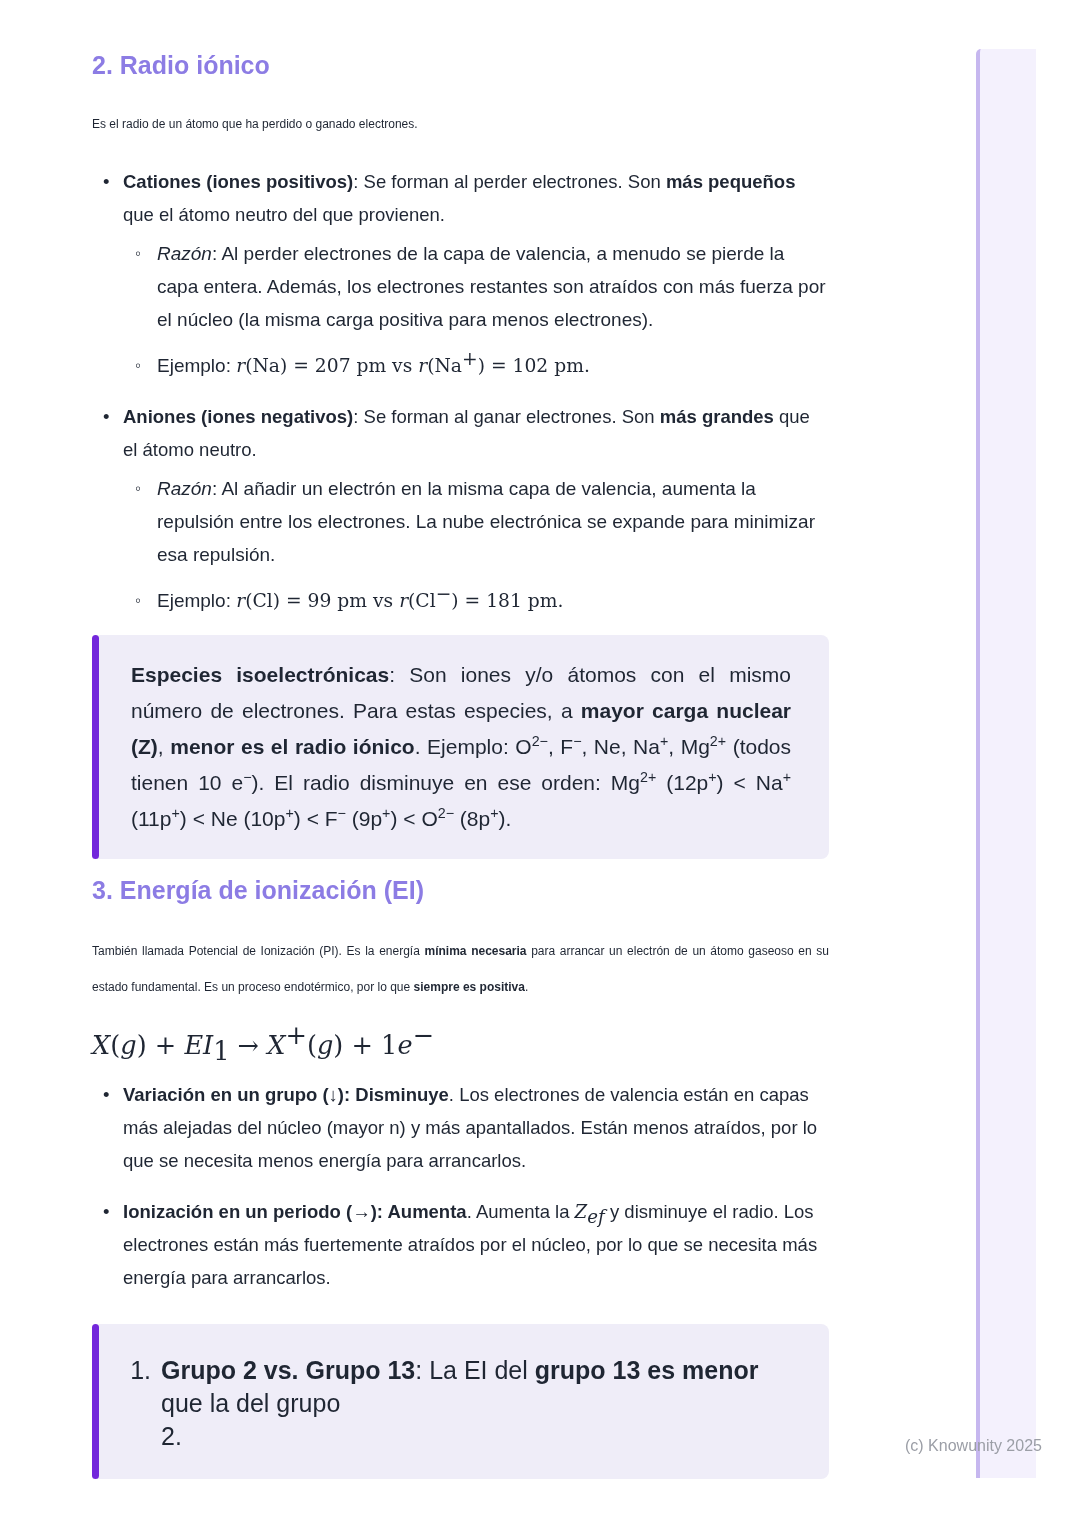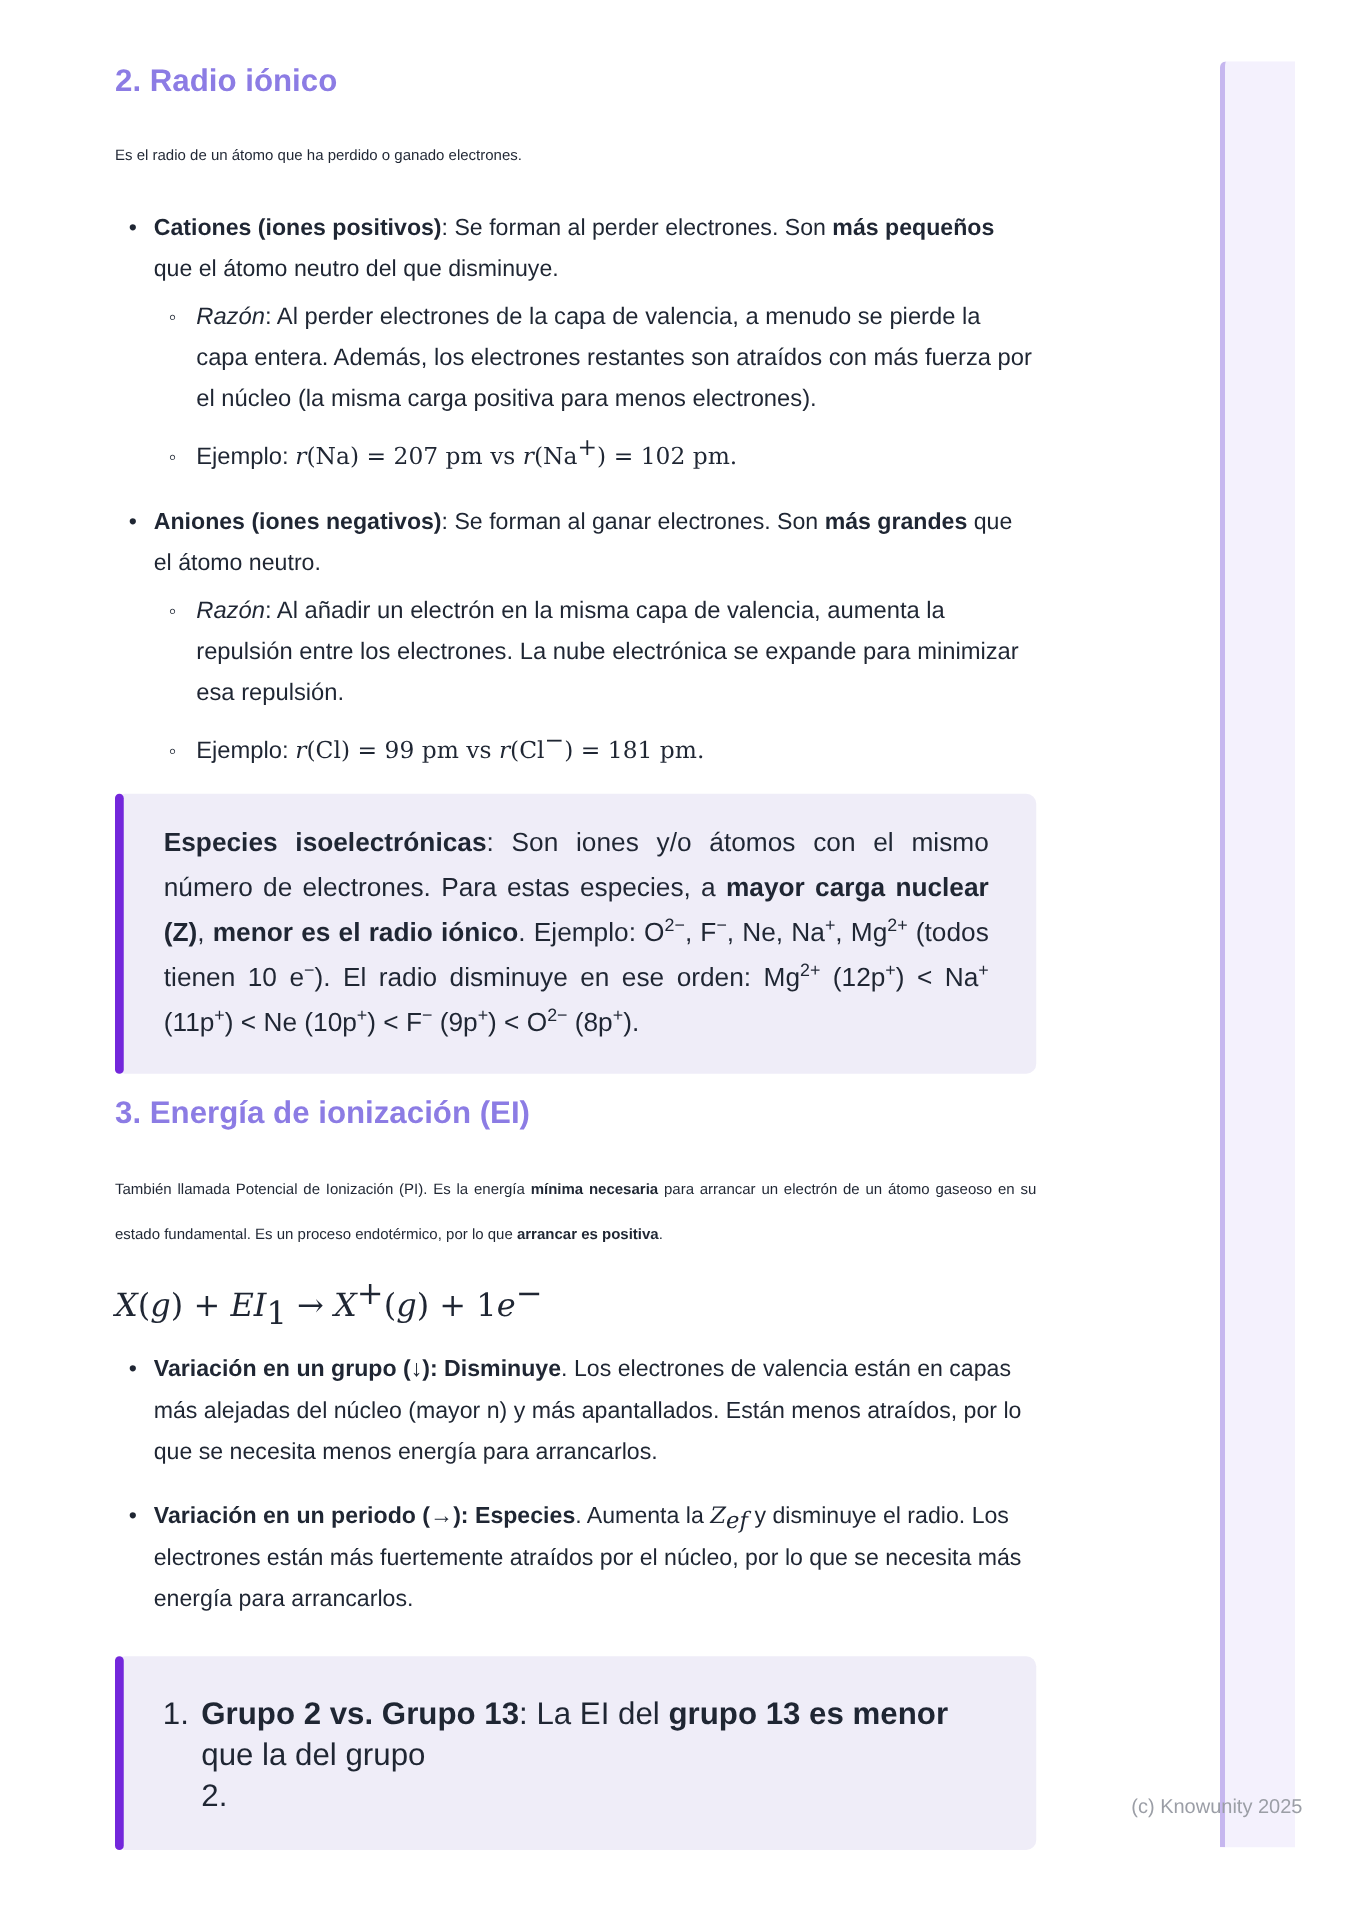--- a/index.html
+++ b/index.html
@@ -53,21 +53,21 @@
 <body>
 
 <div class="content">
 
   <h2>2. Radio iónico</h2>
 
   <p class="para">Es el radio de un átomo que ha perdido o ganado electrones.</p>
 
   <ul class="l1">
     <li class="li1">
-      <span><span class="sg-b">Cationes (iones positivos)</span><span>: Se forman al perder electrones. Son </span><span class="sg-b">más pequeños</span><span> que el átomo neutro del que disminuye.</span></span>
+      <span><span class="sg-b">Cationes (iones positivos)</span><span>: Se forman al perder electrones. Son </span><span class="sg-b">más pequeños</span><span> que el átomo neutro del que provienen.</span></span>
       <ul class="l2">
         <li class="li2">
           <span><span class="sg-i">Razón</span><span>: Al perder electrones de la capa de valencia, a menudo se pierde la capa entera. Además, los electrones restantes son atraídos con más fuerza por el núcleo (la misma carga positiva para menos electrones).</span></span>
         </li>
         <li class="li2 ejemplo">
           <span><span>Ejemplo: </span><span class="sg-m sg-i">r</span><span class="sg-m">(Na) = 207 pm vs </span><span class="sg-m sg-i">r</span><span class="sg-m">(Na</span><sup class="sg-m">+</sup><span class="sg-m">) = 102 pm.</span></span>
         </li>
       </ul>
     </li>
     <li class="li1">
@@ -83,30 +83,30 @@
     </li>
   </ul>
 
   <div class="callout">
     <div class="bar"></div>
     <p class="callout-text"><span class="sg-b">Especies isoelectrónicas</span><span>: Son iones y/o átomos con el mismo número de electrones. Para estas especies, a </span><span class="sg-b">mayor carga nuclear (Z)</span><span>, </span><span class="sg-b">menor es el radio iónico</span><span>. Ejemplo: O</span><sup>2−</sup><span>, F</span><sup>−</sup><span>, Ne, Na</span><sup>+</sup><span>, Mg</span><sup>2+</sup><span> (todos tienen 10 e</span><sup>−</sup><span>). El radio disminuye en ese orden: Mg</span><sup>2+</sup><span> (12p</span><sup>+</sup><span>) &lt; Na</span><sup>+</sup><span> (11p</span><sup>+</sup><span>) &lt; Ne (10p</span><sup>+</sup><span>) &lt; F</span><sup>−</sup><span> (9p</span><sup>+</sup><span>) &lt; O</span><sup>2−</sup><span> (8p</span><sup>+</sup><span>).</span></p>
   </div>
 
   <h2 class="second">3. Energía de ionización (EI)</h2>
 
-  <p class="para justify"><span>También llamada Potencial de Ionización (PI). Es la energía </span><span class="sg-b">mínima necesaria</span><span> para arrancar un electrón de un átomo gaseoso en su estado fundamental. Es un proceso endotérmico, por lo que </span><span class="sg-b">arrancar es positiva</span><span>.</span></p>
+  <p class="para justify"><span>También llamada Potencial de Ionización (PI). Es la energía </span><span class="sg-b">mínima necesaria</span><span> para arrancar un electrón de un átomo gaseoso en su estado fundamental. Es un proceso endotérmico, por lo que </span><span class="sg-b">siempre es positiva</span><span>.</span></p>
 
   <p class="formula"><span class="sg-m sg-i">X</span><span class="sg-m">(</span><span class="sg-m sg-i">g</span><span class="sg-m">) + </span><span class="sg-m sg-i">EI</span><sub class="sg-m">1</sub><span class="sg-m"> → </span><span class="sg-m sg-i">X</span><sup class="sg-m">+</sup><span class="sg-m">(</span><span class="sg-m sg-i">g</span><span class="sg-m">) + 1</span><span class="sg-m sg-i">e</span><sup class="sg-m">−</sup></p>
 
   <ul class="l1 mt0">
     <li class="li1">
       <span><span class="sg-b">Variación en un grupo (↓): Disminuye</span><span>. Los electrones de valencia están en capas más alejadas del núcleo (mayor n) y más apantallados. Están menos atraídos, por lo que se necesita menos energía para arrancarlos.</span></span>
     </li>
     <li class="li1">
-      <span><span class="sg-b">Variación en un periodo (→): Especies</span><span>. Aumenta la </span><span class="sg-m sg-i">Z</span><sub class="sg-m sg-i">ef</sub><span> y disminuye el radio. Los electrones están más fuertemente atraídos por el núcleo, por lo que se necesita más energía para arrancarlos.</span></span>
+      <span><span class="sg-b">Ionización en un periodo (→): Aumenta</span><span>. Aumenta la </span><span class="sg-m sg-i">Z</span><sub class="sg-m sg-i">ef</sub><span> y disminuye el radio. Los electrones están más fuertemente atraídos por el núcleo, por lo que se necesita más energía para arrancarlos.</span></span>
     </li>
   </ul>
 
   <div class="callout exceptions">
     <div class="bar"></div>
     <ol>
       <li>
         <span><span class="sg-b">Grupo 2 vs. Grupo 13</span><span>: La EI del </span><span class="sg-b">grupo 13 es menor</span><span> que la del grupo</span><br><span>2.</span></span>
       </li>
     </ol>

